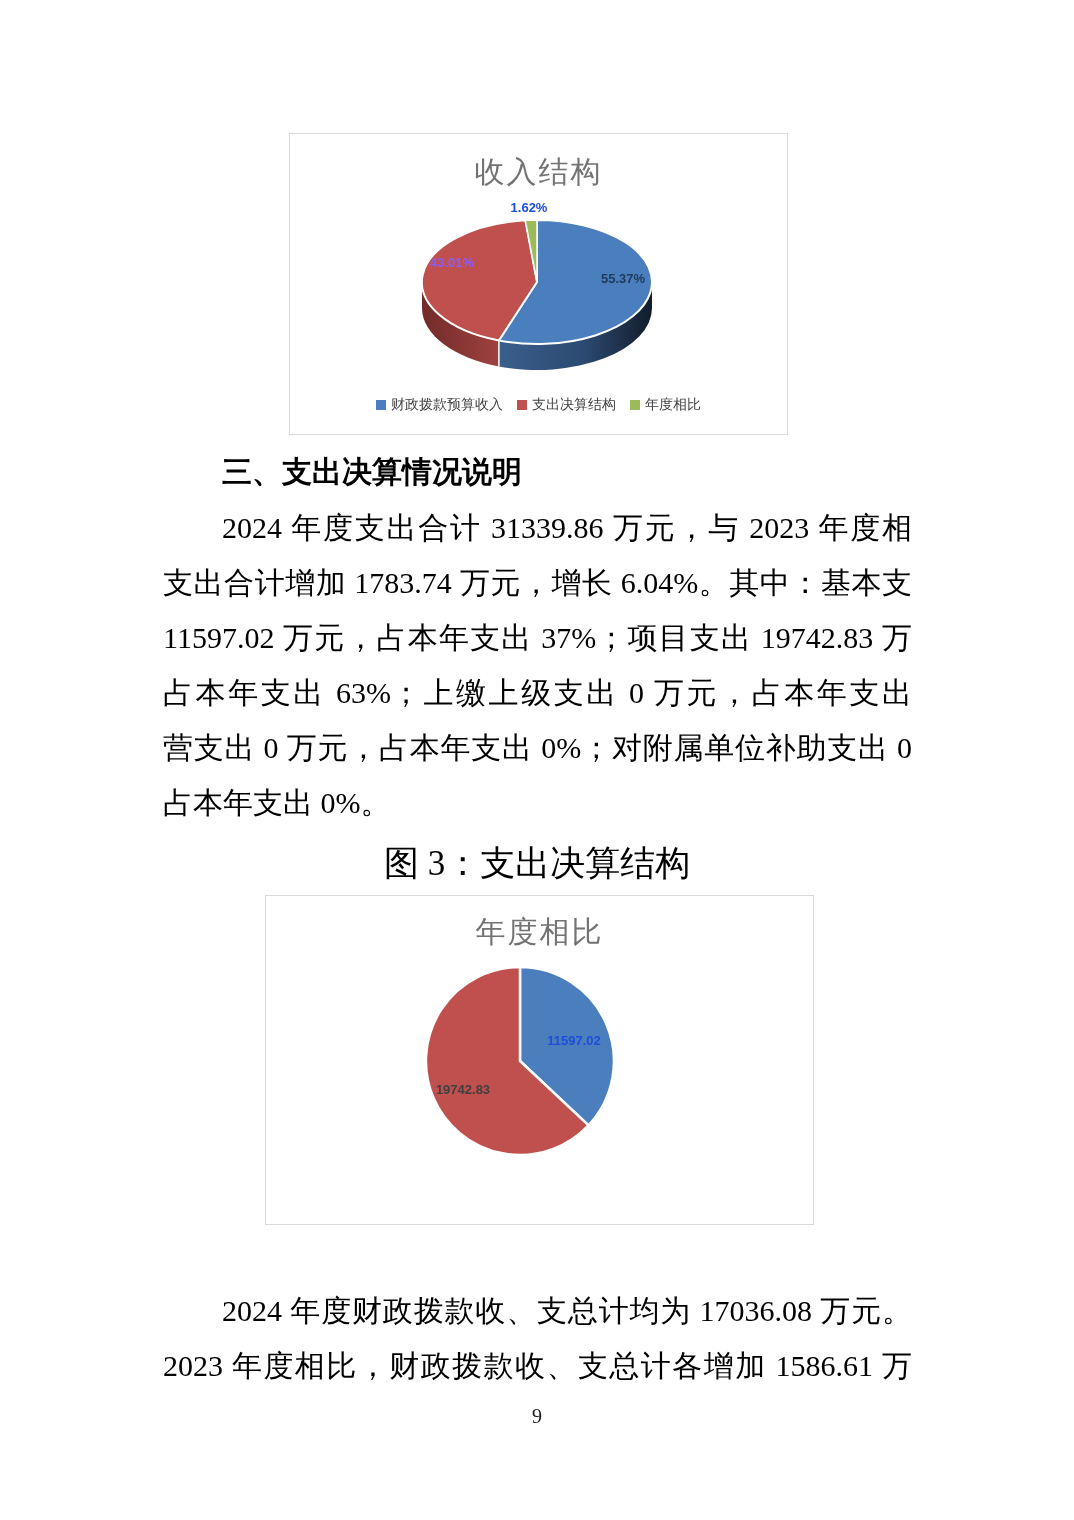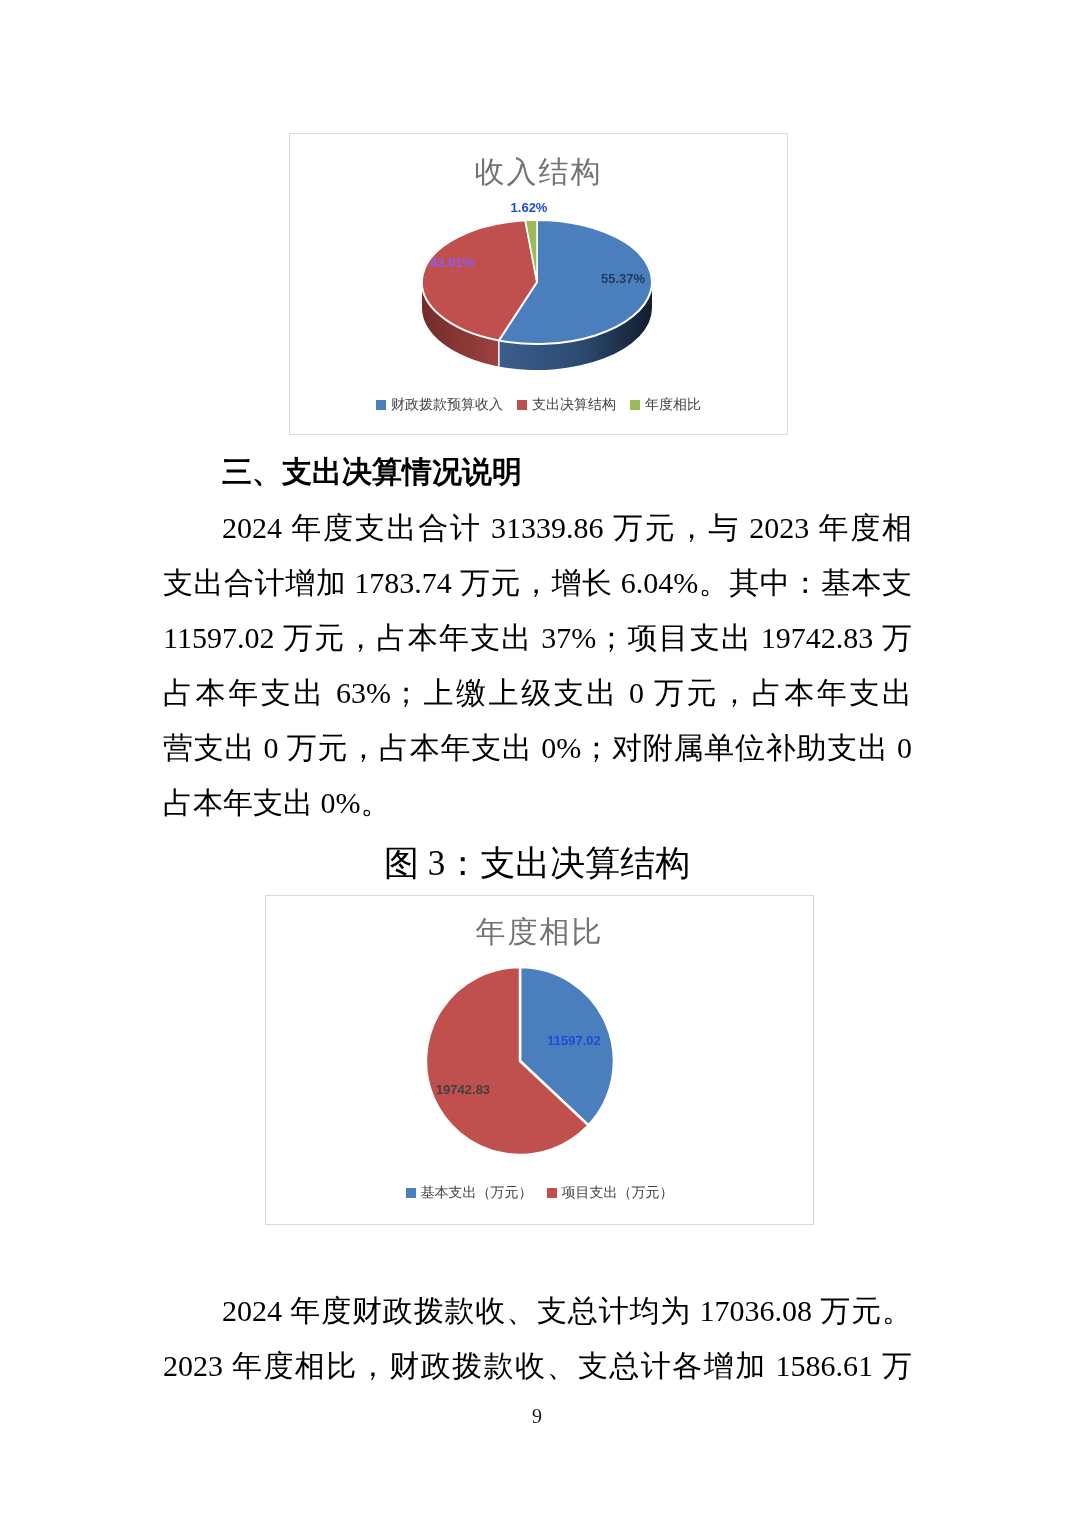--- a/index.html
+++ b/index.html
@@ -112,30 +112,20 @@
     <div class="chart-title" style="top:16px;">年度相比</div>
 
     <svg width="547" height="328" viewBox="0 0 547 328" style="position:absolute;left:0;top:0;">
       <path d="M 254 165 L 254 71 A 94 94 0 0 1 322.5 229.3 Z" fill="#4A7EBD" stroke="#ffffff" stroke-width="2.5" stroke-linejoin="round"></path>
       <path d="M 254 165 L 322.5 229.3 A 94 94 0 1 1 254 71 Z" fill="#C0504D" stroke="#ffffff" stroke-width="2.5" stroke-linejoin="round"></path>
     </svg>
 
     <div class="pie-label" style="left:308px;top:144px;color:#1d4ed8;">11597.02</div>
     <div class="pie-label" style="left:197px;top:193px;color:#404040;">19742.83</div>
 
-    <div class="legend" style="top:288px;">
-      <span class="legend-item">
-        <span class="legend-swatch" style="background:#4A7EBD;"></span>
-        <span>基本支出（万元）</span>
-      </span>
-      <span class="legend-item">
-        <span class="legend-swatch" style="background:#C0504D;"></span>
-        <span>项目支出（万元）</span>
-      </span>
-    </div>
   </div>
 
 
   <div class="para" style="top:1283px;">
     <div class="line first">2024 年度财政拨款收、支总计均为 17036.08 万元。与</div>
     <div class="line">2023 年度相比，财政拨款收、支总计各增加 1586.61 万元，</div>
   </div>
 
   <div class="page-num" style="top:1405px;">9</div>
 

